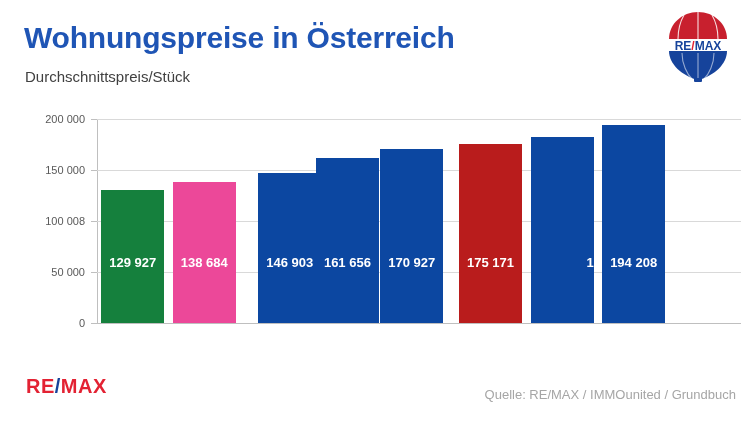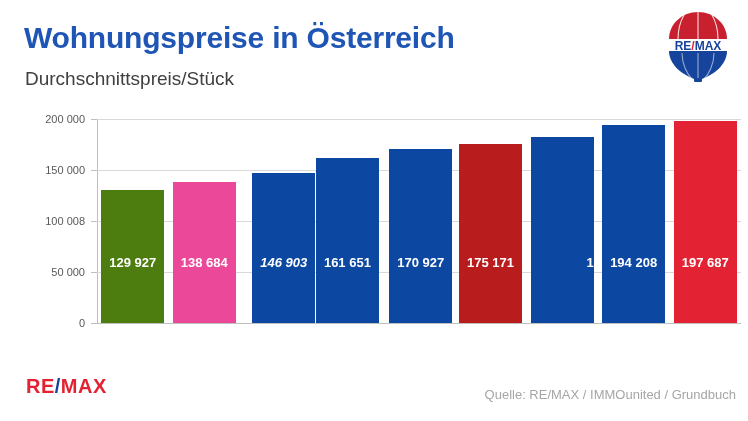--- a/index.html
+++ b/index.html
@@ -26,21 +26,21 @@
     left: 24px; top: 21px;
     font-size: 30px;
     font-weight: bold;
     color: #1F55B5;
     letter-spacing: -0.2px;
     white-space: nowrap;
   }
   #chart-subtitle {
     position: absolute;
     left: 25px; top: 68px;
-    font-size: 19px;
+    font-size: 15px;
     font-weight: normal;
     color: #404040;
     white-space: nowrap;
   }
 
   
   #balloon-logo {
     position: absolute;
     right: 12px; top: 6px;
     width: 76px; height: 78px;
@@ -178,62 +178,57 @@
     </div>
   <div id="ylabel-layer">
       <div class="y-label" style="top: 219px;">0</div>
       <div class="y-label" style="top: 168px;">50 000</div>
       <div class="y-label" style="top: 117px;">100 008</div>
       <div class="y-label" style="top: 66px;">150 000</div>
       <div class="y-label" style="top: 15px;">200 000</div>
     </div>
   <div id="bars-layer">
       <div class="bar-slot" style="left: 0px; width: 71.5556px;">
-        <div class="bar" style="height: 132.526px; background: #4d7c0f;">
+        <div class="bar" style="height: 132.526px; background: #15803d;">
           <div class="bar-value" style="bottom: 53px;">129 927</div>
         </div>
       </div>
       <div class="bar-slot" style="left: 71.5556px; width: 71.5556px;">
         <div class="bar" style="height: 141.458px; background: #ec4899;">
           <div class="bar-value" style="bottom: 53px;">138 684</div>
         </div>
       </div>
-      <div class="bar-slot" style="left: 151px; width: 71.5556px; font-style: italic;">
+      <div class="bar-slot" style="left: 157px; width: 71.5556px;">
         <div class="bar" style="height: 149.841px; background: rgb(12, 71, 161);">
           <div class="bar-value" style="bottom: 53px;">146 903</div>
         </div>
       </div>
       <div class="bar-slot" style="left: 214.667px; width: 71.5556px;">
         <div class="bar" style="height: 164.805px; background: rgb(12, 71, 161);">
-          <div class="bar-value" style="bottom: 53px;">161 651</div>
-        </div>
-      </div>
-      <div class="bar-slot" style="left: 288px; width: 71.5556px;">
+          <div class="bar-value" style="bottom: 53px;">161 656</div>
+        </div>
+      </div>
+      <div class="bar-slot" style="left: 279px; width: 71.5556px;">
         <div class="bar" style="height: 174.346px; background: rgb(12, 71, 161);">
           <div class="bar-value" style="bottom: 53px;">170 927</div>
         </div>
       </div>
       <div class="bar-slot" style="left: 357.778px; width: 71.5556px;">
         <div class="bar" style="height: 178.674px; background: #b91c1c;">
           <div class="bar-value" style="bottom: 53px;">175 171</div>
         </div>
       </div>
       <div class="bar-slot" style="left: 429.333px; width: 71.5556px;">
         <div class="bar" style="height: 186.479px; background: rgb(12, 71, 161);">
           <div class="bar-value" style="bottom: 53px; padding-left: 48px;">182 823</div>
         </div>
       </div>
       <div class="bar-slot" style="left: 500.889px; width: 71.5556px;">
         <div class="bar" style="height: 198.092px; background: rgb(12, 71, 161);">
           <div class="bar-value" style="bottom: 53px;">194 208</div>
-        </div>
-      </div>
-      <div class="bar-slot" style="left: 572.444px; width: 71.5556px;">
-        <div class="bar" style="height: 201.641px; background: rgb(227, 34, 51);">
-          <div class="bar-value" style="bottom: 53px;">197 687</div>
         </div>
       </div>
     </div>
   <div id="xlabel-layer"></div>
 </div>
 
 <div id="wordmark-logo">
   <span class="wm-red">RE</span><span class="wm-slash">/</span><span class="wm-red">MAX</span>
 </div>
 <div id="source-note">Quelle: RE/MAX / IMMOunited / Grundbuch</div>

